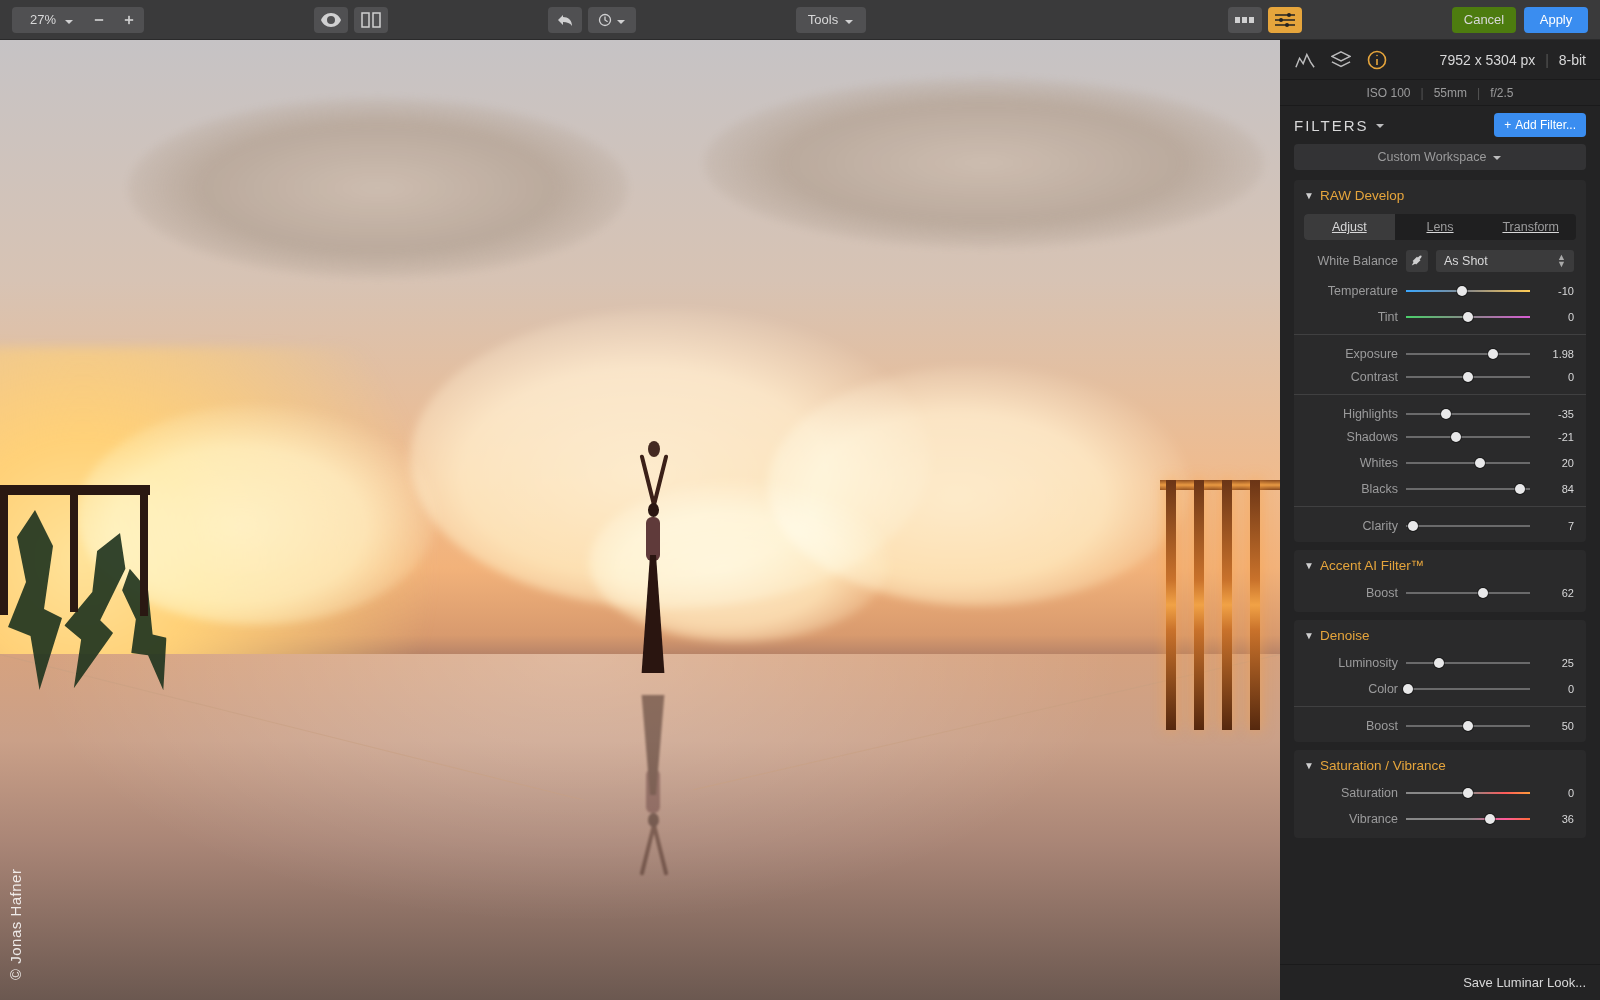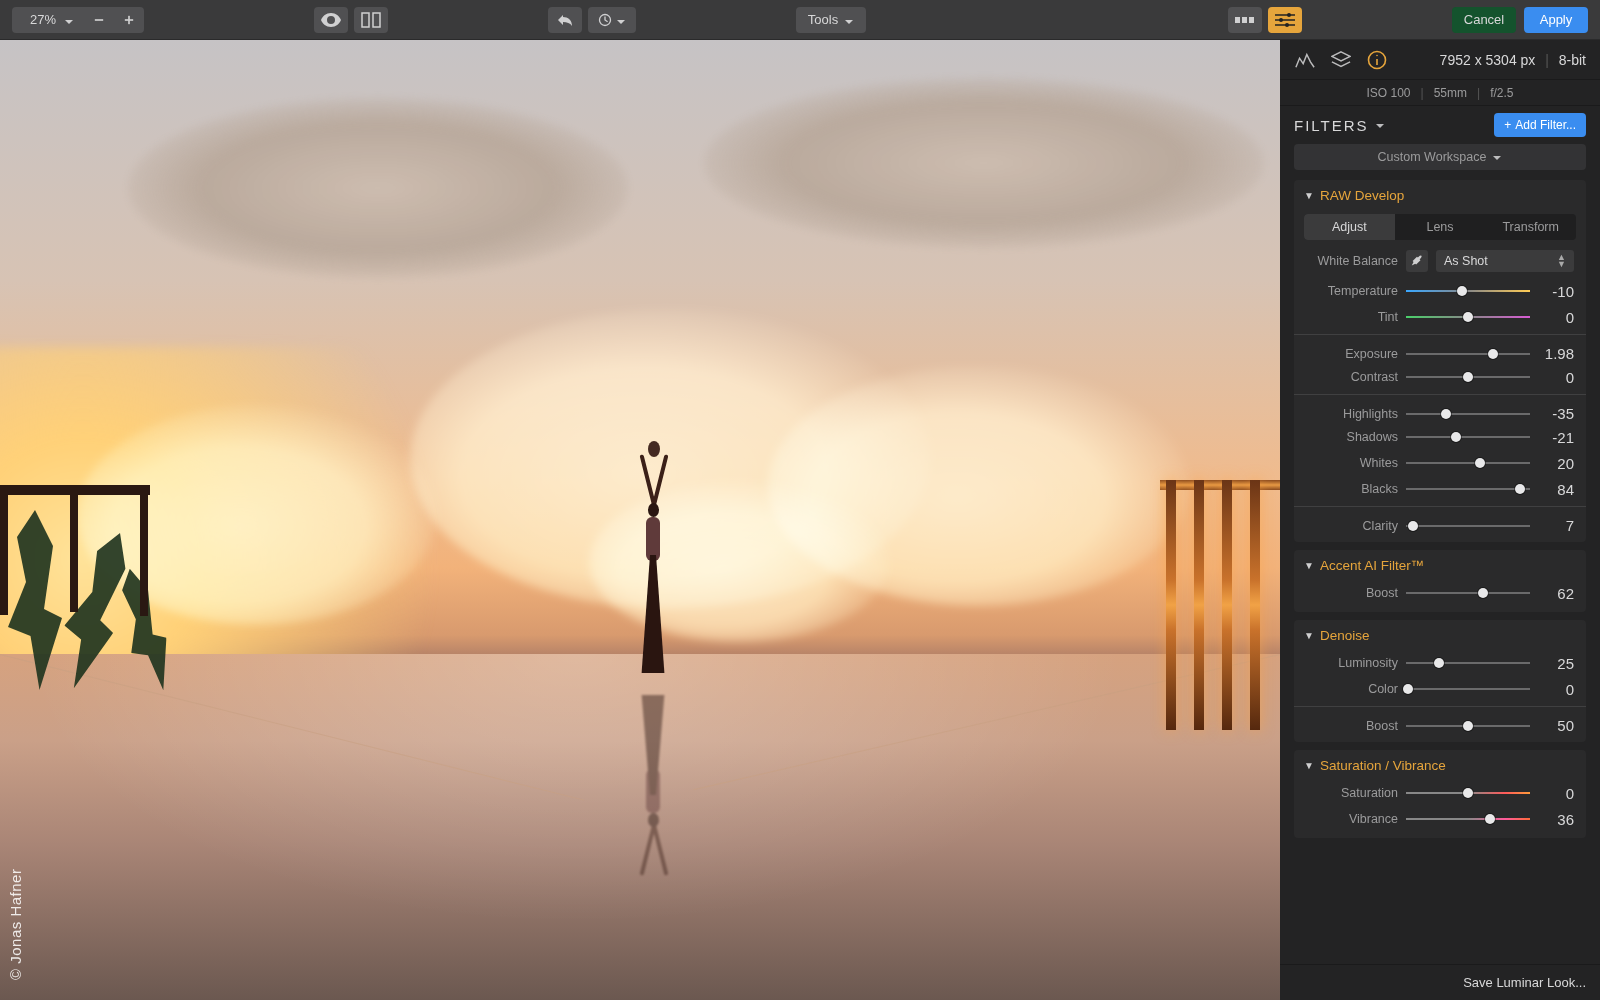--- a/index.html
+++ b/index.html
@@ -31,21 +31,21 @@
   .tb-spacer { flex:0 0 auto; }
   .grow { flex:1 1 auto; }
   .btn, .seg {
     height:26px; display:inline-flex; align-items:center; justify-content:center;
     background:var(--btn-hover); border-radius:4px; color:var(--text);
     padding:0 10px; font-size:13px; cursor:pointer; user-select:none;
   }
   .btn.icon { width:34px; padding:0; }
   .btn.small { width:30px; }
   .btn.blue { background:var(--blue-bright); color:#fff; }
-  .btn.ghost { background:#14532d; }
+  .btn.ghost { background:#4d7c0f; }
   .btn.noround-r { border-top-right-radius:0; border-bottom-right-radius:0; }
   .btn.noround-l { border-top-left-radius:0; border-bottom-left-radius:0; }
   .zoom { display:flex; align-items:center; gap:0; }
   .zoom .zoom-sel { width:72px; text-align:right; padding-left:18px; border-top-right-radius:0; border-bottom-right-radius:0;}
   .zoom .zoom-sel .chev { margin-left:auto; }
   .chev { width:10px; height:10px; display:inline-block; }
   .chev svg { width:10px; height:10px; fill:#bdbdbe; }
   .btn svg { fill:#d0d0d1; }
   .btn.active { background:var(--accent); }
   .btn.active svg { fill:#222; }
@@ -138,28 +138,28 @@
   .workspace { margin:0 14px 10px; height:26px; background:#333335; border-radius:4px;
                display:flex; align-items:center; justify-content:center; gap:6px;
                color:var(--text-dim); font-size:12.5px; cursor:pointer;}
   .scroll { flex:1; overflow-y:auto; overflow-x:hidden; padding:0 6px 0 6px;}
   .scroll::-webkit-scrollbar{ width:10px;}
   .scroll::-webkit-scrollbar-thumb{ background:#4a4a4b; border-radius:5px;}
   .section { background:var(--row-bg); border-radius:4px; margin:0 8px 8px 8px; padding-bottom:6px;}
   .sec-head { display:flex; align-items:center; height:30px; padding:0 10px; cursor:pointer;}
   .sec-head .tri { width:10px; text-align:center; color:#cfcfd0; margin-right:6px; font-size:10px;}
   .sec-head .name { color:var(--accent); font-size:13.5px;}
-  .subtabs { display:flex; margin:4px 10px 8px; background:#1f1f20; border-radius:4px; overflow:hidden;}
+  .subtabs { display:flex; margin:4px 10px 8px; background:#1f1f20; border-radius:4px; overflow:hidden;text-decoration:underline;}
   .subtabs .st { flex:1; text-align:center; padding:6px 0; font-size:12.5px; color:var(--text-dim);
                  cursor:pointer;}
   .subtabs .st.active { background:#3b3b3c; color:var(--text);}
   .row { display:flex; align-items:center; height:26px; padding:0 12px 0 8px; gap:8px;}
   .row.div { border-top:1px solid var(--divider); margin-top:4px; padding-top:8px; height:30px;}
   .row .lbl { width:96px; text-align:right; color:var(--text-dim); font-size:12.5px;}
-  .row .val { width:36px; text-align:right; color:var(--text); font-size:15px;}
+  .row .val { width:36px; text-align:right; color:var(--text); font-size:11px;}
   .slider-wrap { flex:1; position:relative; height:14px;}
   .track { position:absolute; left:0; right:0; top:6px; height:2px; background:var(--slider);}
   .track.grad-temp { background:linear-gradient(to right,#3aa7ff 0%,#888 50%,#ffcc55 100%);}
   .track.grad-tint { background:linear-gradient(to right,#4ad06a 0%,#888 50%,#d85bd4 100%);}
   .track.grad-sat  { background:linear-gradient(to right,#888 0%,#888 50%,#ff5a5a 80%,#ff9a3a 100%);}
   .track.grad-vib  { background:linear-gradient(to right,#888 0%,#888 50%,#ff5a9a 80%,#ff6a3a 100%);}
   .thumb { position:absolute; top:2px; width:10px; height:10px; border-radius:50%;
            background:#e8e8e9; box-shadow:0 0 0 1px rgba(0,0,0,0.4);}
   .wb-row { display:flex; align-items:center; padding:2px 12px 6px 8px; gap:8px;}
   .wb-row .lbl{ width:96px; text-align:right; color:var(--text-dim); font-size:12.5px;}

